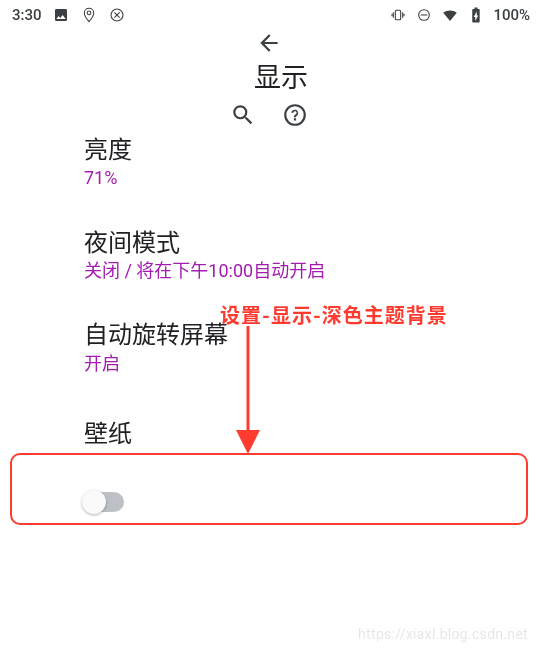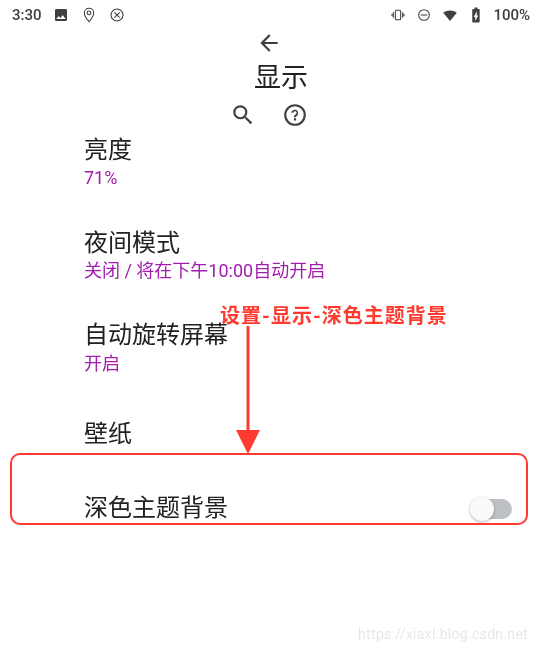--- a/index.html
+++ b/index.html
@@ -200,21 +200,20 @@
   <div class="item">
     <div class="title">自动旋转屏幕</div>
     <div class="sub">开启</div>
   </div>
 
   <div class="item single">
     <div class="title">壁纸</div>
   </div>
 
   <div class="item switch">
-    <div class="title">深色主题背景</div>
     <div class="switch-track">
       <div class="switch-thumb"></div>
     </div>
   </div>
 
 
 </div>
 
 <div class="annot-box" style="left:10px; top:453px; width:518px; height:72px;"></div>
 

